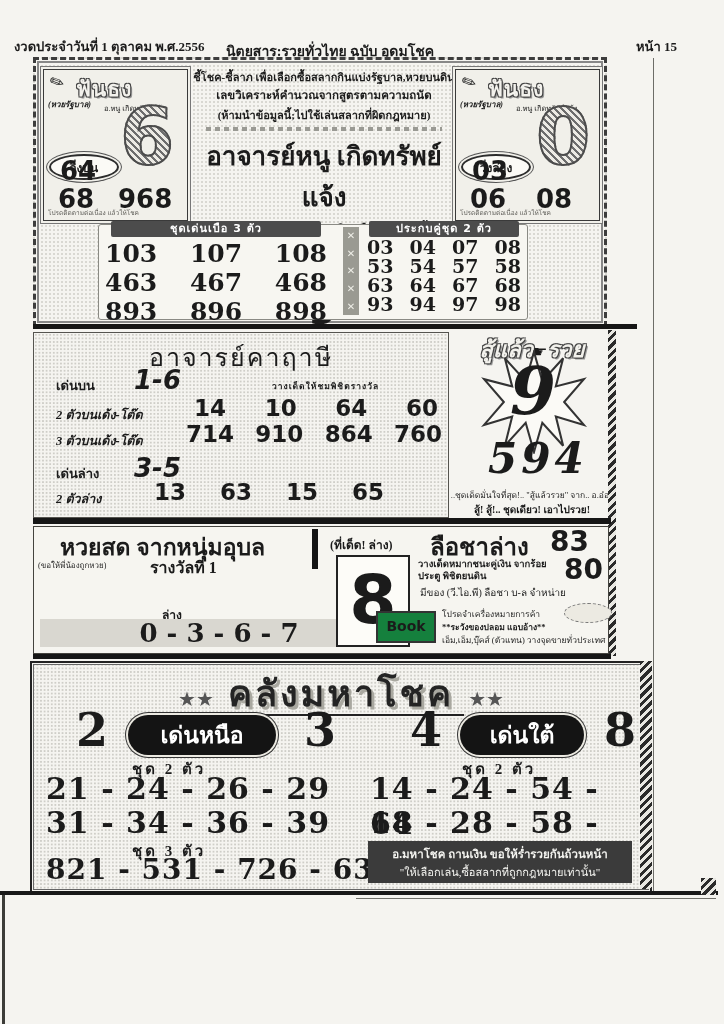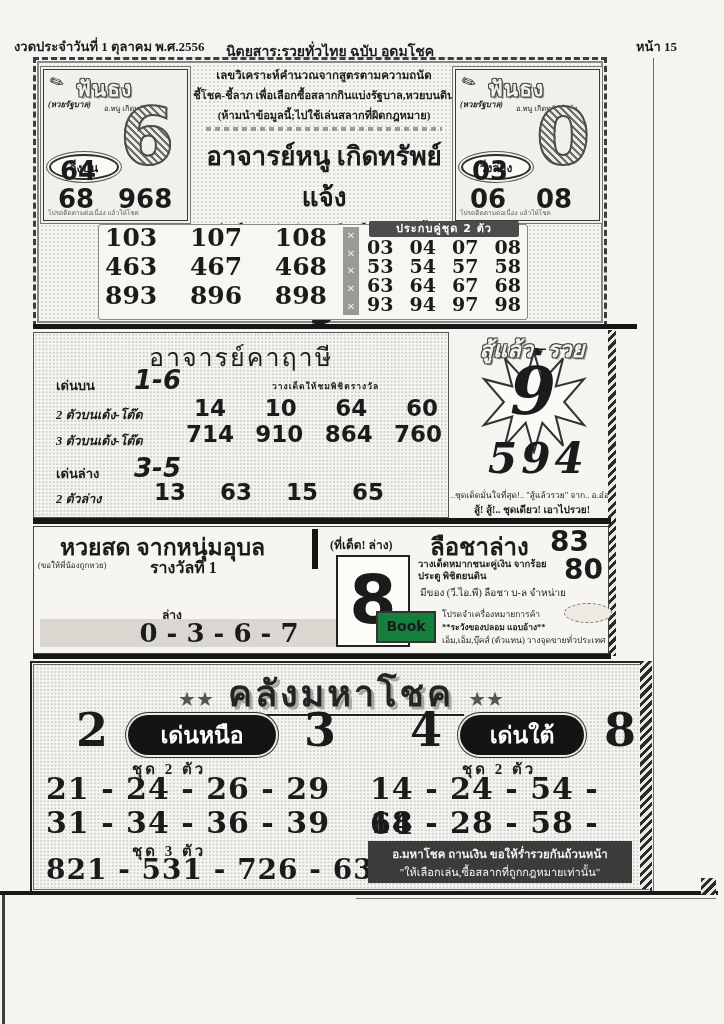--- a/index.html
+++ b/index.html
@@ -51,22 +51,22 @@
           <span>วิ่งบน</span>
         </div>
       <span class="abs hatch-digit" style="left:76px;top:28px;font-size:78px;">6</span>
       <span class="abs sans bold" style="left:16px;top:86px;font-size:26px;">64</span>
       <span class="abs sans bold" style="left:14px;top:114px;font-size:26px;">68</span>
       <span class="abs sans bold" style="left:74px;top:114px;font-size:26px;">968</span>
       <span class="abs smallnote" style="left:4px;top:138px;font-size:6.5px;">โปรดติดตามต่อเนื่อง แล้วให้โชค</span>
     </div>
 
     <div class="abs ctr" style="left:152px;top:6px;width:272px;">
+      <div class="bold" style="font-size:11px;margin-top:2px;">ชี้โชค-ชี้ลาภ เพื่อเลือกซื้อสลากกินแบ่งรัฐบาล,หวยบนดิน</div>
       <div class="bold" style="font-size:11.5px;">เลขวิเคราะห์คำนวณจากสูตรตามความถนัด</div>
-      <div class="bold" style="font-size:11px;margin-top:2px;">ชี้โชค-ชี้ลาภ เพื่อเลือกซื้อสลากกินแบ่งรัฐบาล,หวยบนดิน</div>
       <div class="bold" style="font-size:11px;margin-top:2px;">(ห้ามนำข้อมูลนี้;ไปใช้เล่นสลากที่ผิดกฎหมาย)</div>
       <div style="height:4px;margin:3px 18px 0 18px;background:repeating-linear-gradient(90deg,#9a9a94 0 5px,transparent 5px 9px);"></div>
       <div class="bold" style="font-size:26px;margin-top:4px;">อาจารย์หนู เกิดทรัพย์แจ้ง</div>
       <div class="bold" style="font-size:13px;margin-top:2px;">คำเตือน:อย่าเล่นหวยเกินเดือนละ 2 ครั้ง</div>
       <div class="sans" style="font-size:44px;font-weight:900;line-height:1.05;letter-spacing:2px;">0 - 5 - 6 - 9</div>
     </div>
 
     <div class="abs card" style="left:419px;top:9px;width:143px;height:150px;">
       <span class="abs" style="left:6px;top:2px;font-size:17px;transform:rotate(-25deg);">✎</span>
       <span class="abs outline-logo" style="left:32px;top:2px;font-size:21px;letter-spacing:1px;">ฟันธง</span>
@@ -78,20 +78,21 @@
       <span class="abs hatch-digit" style="left:80px;top:28px;font-size:78px;">0</span>
       <span class="abs sans bold" style="left:16px;top:86px;font-size:26px;">03</span>
       <span class="abs sans bold" style="left:14px;top:114px;font-size:26px;">06</span>
       <span class="abs sans bold" style="left:80px;top:114px;font-size:26px;">08</span>
       <span class="abs smallnote" style="left:4px;top:138px;font-size:6.5px;">โปรดติดตามต่อเนื่อง แล้วให้โชค</span>
     </div>
 
     <div class="abs" style="left:62px;top:164px;width:428px;height:94px;border:1px solid #8a8a84;border-radius:3px;background:#f7f6f1;">
 
       <div class="abs" style="left:4px;top:-4px;width:232px;height:96px;">
+        <div class="tbl-head" style="width:210px;margin-left:8px;">ชุดเด่นเบือ 3 ตัว</div>
         <div style="display:flex;justify-content:space-between;padding:2px 8px 0 2px;font-size:25px;" class="num-serif">
           <span>103</span>
             <span>107</span>
             <span>108</span>
         </div>
         <div style="display:flex;justify-content:space-between;padding:0 8px 0 2px;font-size:25px;" class="num-serif">
           <span>463</span>
             <span>467</span>
             <span>468</span>
         </div>

